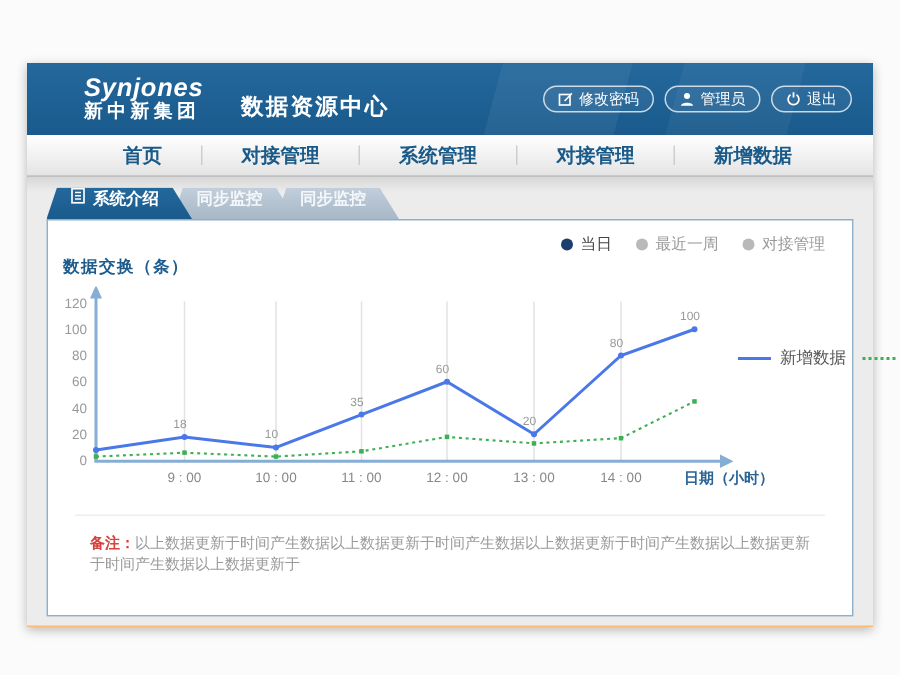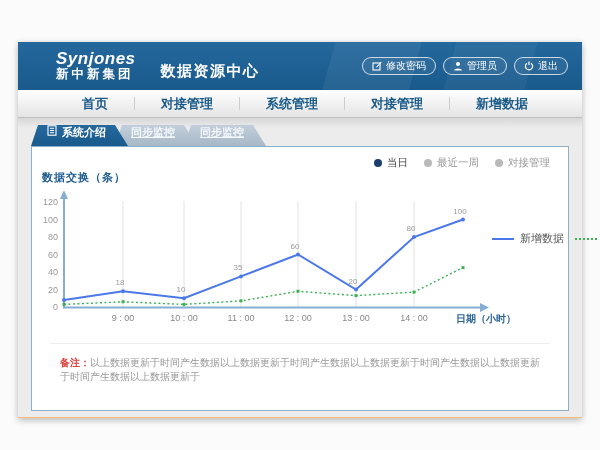--- a/index.html
+++ b/index.html
@@ -35,21 +35,21 @@
 
   
   .content { position:relative; height:299px;
              background:linear-gradient(#d7d7d7, #ececec 10px, #ececec); }
 
   .tabs { position:absolute; left:13px; top:7px; display:flex; align-items:flex-end; height:21px; }
   .tab { height:21px; display:flex; align-items:flex-start; gap:5px; font-size:11px; font-weight:bold;
          padding:0 22px 0 16px; margin-right:-13px; color:#fff; cursor:pointer; white-space:nowrap;
          clip-path:polygon(0 100%, 7px 0, calc(100% - 13px) 0, 100% 100%); }
   .tab.active { background:linear-gradient(#24689c,#1a5a8c); z-index:3; }
-  .tab.inactive { background:linear-gradient(#c2cedb,#a7b8c7); z-index:1; color:#f4f7fa;text-decoration:underline; }
+  .tab.inactive { background:linear-gradient(#c2cedb,#a7b8c7); z-index:1; color:#f4f7fa; }
   .tab svg { display:block; }
 
   .panel { position:absolute; left:13px; right:13px; top:28px; height:265px;
            background:#fff; border:1px solid #8fafc8; }
 
   .radios { position:absolute; top:9px; right:18px; display:flex; gap:16px; }
   .radio-option { display:flex; align-items:center; gap:5px; font-size:10.5px; cursor:pointer; }
   .radio-dot { width:8px; height:8px; border-radius:50%; }
   .radio-option.selected .radio-dot { background:#1c3e6e; }
   .radio-option.selected .radio-label { color:#444; }

